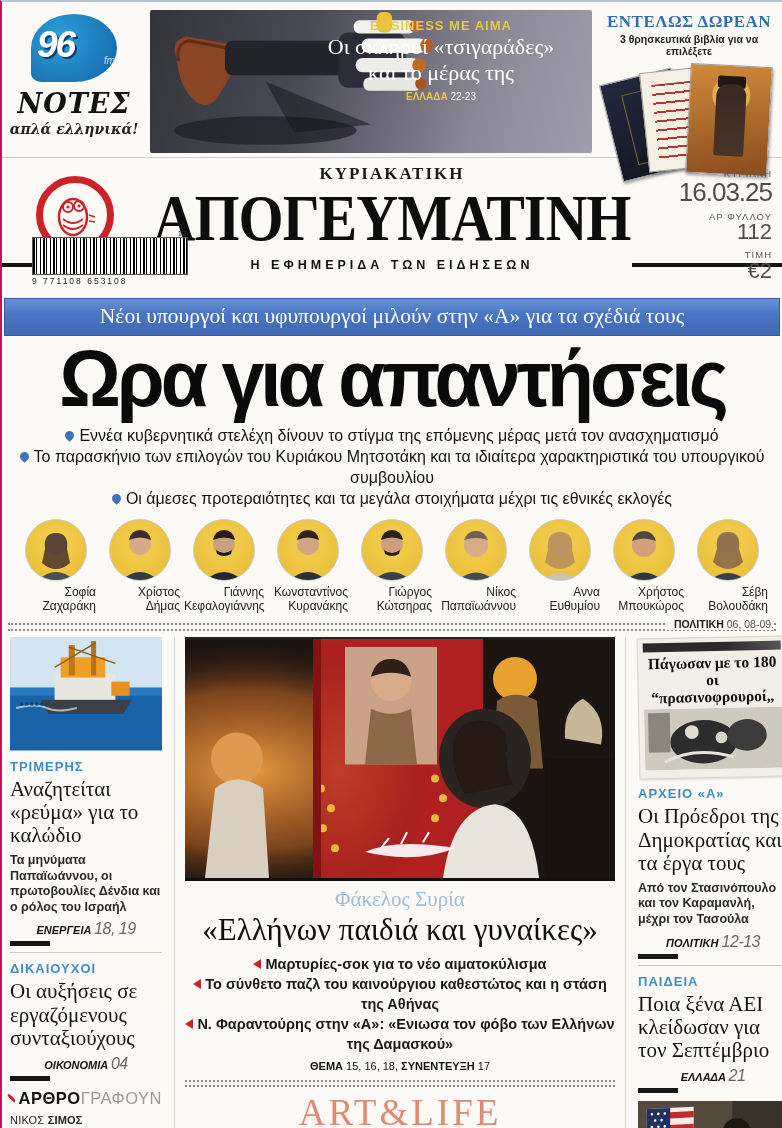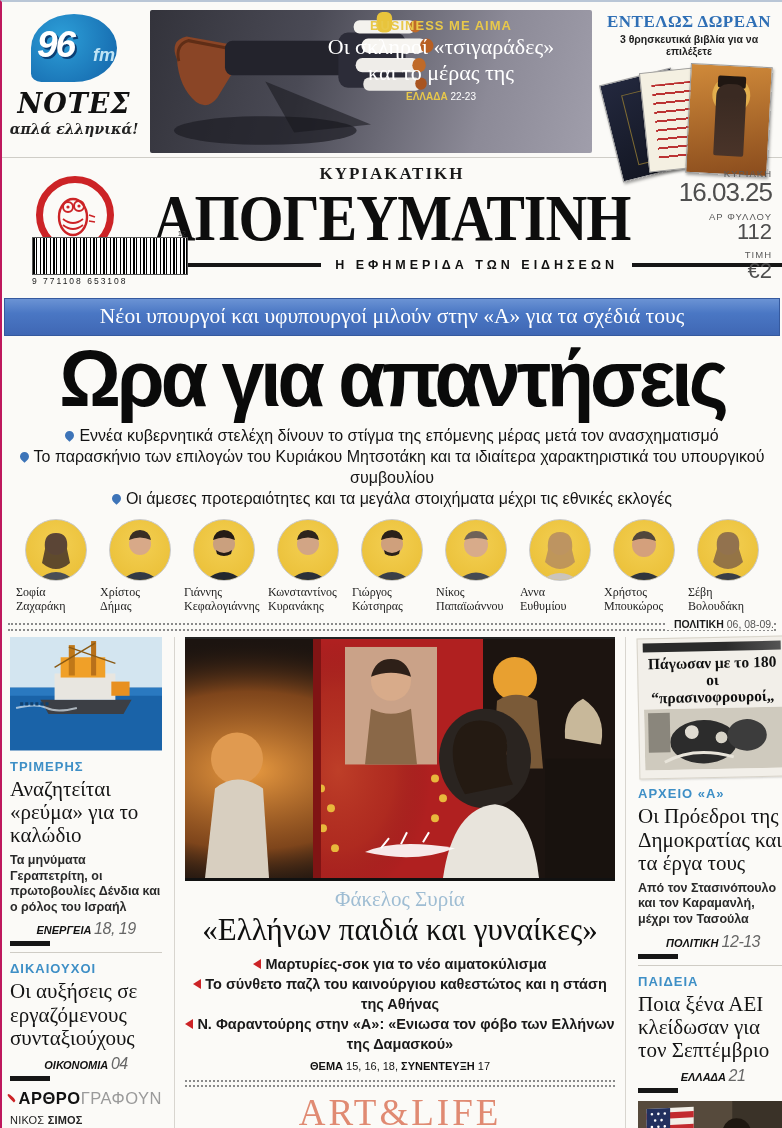--- a/index.html
+++ b/index.html
@@ -10,21 +10,21 @@
     font-family:"Liberation Sans", sans-serif; color:#1a1a1a;
     border-left:2px solid #be185d; border-top:2px solid #b9c6d6;
   }
   
   .top-strip { display:flex; padding:8px 6px 4px 4px; height:156px; border-bottom:1px solid #cfcdc7;}
   .radio { width:136px; text-align:center; padding-top:4px;}
   .radio-blob { position:relative; width:86px; height:68px; margin:0 auto;
     background:radial-gradient(circle at 35% 35%, #2d9fd8, #1262a8); border-radius:50% 50% 50% 12%;}
   .radio-blob .freq { position:absolute; left:6px; top:10px; font-size:37px; font-weight:900; font-style:italic;
     color:#fff; text-shadow:2px 2px 0 #0b3f74; letter-spacing:-2px;}
-  .radio-blob .fm { position:absolute; right:2px; bottom:16px; font-size:18px; font-style:italic; color:#bfe4f5; font-weight:700;}
+  .radio-blob .fm { position:absolute; right:2px; bottom:16px; font-size:10px; font-style:italic; color:#bfe4f5; font-weight:400;}
   .radio-name { font-size:27px; font-weight:900; letter-spacing:1px; color:#111; margin-top:6px;
     font-family:"DejaVu Serif", serif; font-style:italic;}
   .radio-tag { font-size:14px; font-style:italic; font-weight:700; color:#222; margin-top:2px;
     font-family:"DejaVu Serif", serif;}
   .gun-banner { position:relative; flex:1; margin:0 8px; border-radius:2px; overflow:hidden;
     background:linear-gradient(105deg,#33333b 0%,#4a4a55 35%,#8c8a97 75%,#a09eab 100%);}
   .gun-banner svg { position:absolute; left:0; top:0; width:100%; height:100%;}
   .gun-text { position:absolute; right:14px; top:8px; width:62%; text-align:center; color:#fff;}
   .gun-kicker { font-size:13px; font-weight:900; letter-spacing:1px; color:#e8c84a;}
   .gun-line { font-family:"Liberation Serif", serif; font-size:22px; line-height:1.1; margin-top:2px;}
@@ -49,21 +49,21 @@
     background:linear-gradient(#3a2a22 18%,#4a3429); border-radius:12px 12px 2px 2px;}
   .book3 .hat { position:absolute; left:27px; top:10px; width:28px; height:12px; background:#201712; border-radius:2px;}
   
   .masthead { position:relative; height:136px;}
   .owl { position:absolute; left:34px; top:18px; width:78px; height:78px; border:7px solid #cc2326; border-radius:50%;
     display:flex; align-items:center; justify-content:center;}
   .mast-center { text-align:center; padding-top:6px;}
   .mast-over { font-family:"Liberation Serif", serif; font-size:17px; font-weight:700; letter-spacing:2px;}
   .mast-title { font-family:"Liberation Serif", serif; font-size:58px; font-weight:700; line-height:1;
     letter-spacing:-1px; transform:scaleY(1.12); transform-origin:top; margin-top:2px; color:#0d0d0d;}
-  .mast-subrow { display:flex; align-items:center; justify-content:flex-end; margin-top:14px;}
+  .mast-subrow { display:flex; align-items:center; justify-content:space-between; margin-top:14px;}
   .mast-subrow .rule { height:4px; background:#161616; flex:0 0 150px;}
   .mast-sub { font-size:12.5px; font-weight:900; letter-spacing:4px; padding:0 14px; color:#111;}
   .mast-info { position:absolute; right:10px; top:4px; text-align:right; color:#4e4e4e; line-height:1;}
   .mi-label { font-size:9.5px; letter-spacing:1px; margin-top:7px; color:#5a5a5a;}
   .mi-val1 { font-size:26px; letter-spacing:-1px;}
   .mi-val2 { font-size:22px;}
   .barcode-wrap { position:absolute; left:30px; bottom:8px; width:156px;}
   .barcode { height:38px; background:repeating-linear-gradient(90deg,#000 0 2px,#fff 2px 3px,#000 3px 4px,#fff 4px 7px,#000 7px 8px,#fff 8px 10px); border:1px solid #555;}
   .barcode-num { font-size:8.5px; letter-spacing:2px; color:#222; margin-top:1px;}
   .barcode-iss { position:absolute; right:2px; top:-8px; font-size:7.5px; color:#333;}
@@ -71,21 +71,21 @@
   .kicker-banner { margin:4px 2px 0 2px; background:linear-gradient(#6b93d4,#4a77c4 40%,#3f67b4);
     border:1px solid #35599e; text-align:center; padding:5px 4px 6px;}
   .kicker-banner span { color:#fff; font-family:"Liberation Serif", serif; font-weight:400; font-size:21.5px;}
   .main-headline { text-align:center; font-weight:900; font-size:77px; letter-spacing:-4px; line-height:1.05;
     transform:scaleY(1.04); white-space:nowrap; color:#0a0a0a; margin-top:2px;}
   .lead-bullets { text-align:center; margin-top:6px; line-height:1.32;}
   .lead-bullets div { font-size:16px; font-weight:500; color:#141414;}
   .b-dot { display:inline-block; width:9px; height:9px; background:#3d74b8; border-radius:50% 50% 50% 0;
     transform:rotate(-45deg); margin:0 5px 1px 0;}
   .faces { display:flex; justify-content:space-between; padding:10px 14px 0 14px;}
-  .person { width:80px; text-align:left;font-family:Liberation Serif, serif;}
+  .person { width:80px; text-align:right;}
   .portrait { width:62px; height:62px; margin:0 auto; border-radius:50%; overflow:hidden;
     background:radial-gradient(circle at 50% 40%, #f3cf52, #e9bd33); border:1px solid #c9c9c9;}
   .person .nm { font-size:12px; line-height:1.12; margin-top:5px; color:#222;}
   .pol-ref-row { position:relative; margin:10px 6px 0 6px; border-top:2px dotted #8a8a8a; border-bottom:2px dotted #8a8a8a; height:8px;}
   .pol-ref { position:absolute; right:2px; top:-7px; background:#fbfaf7; padding-left:8px; font-size:10.5px;}
   .pol-ref b { font-weight:900;}
   .pol-ref .pg { color:#555;}
   
   .main-grid { display:grid; grid-template-columns:152px 452px 150px; gap:0 12px; padding:6px 8px 0 8px; height:520px;}
   .col-c { border-left:1px solid #d8d5cf; border-right:1px solid #d8d5cf; padding:0 10px;}
@@ -355,21 +355,21 @@
         <rect x="50" y="20" width="44" height="20" fill="#f0a028"></rect>
         <rect x="58" y="8" width="6" height="30" fill="#c07818"></rect>
         <rect x="80" y="4" width="5" height="34" fill="#b8701a"></rect>
         <path d="M58 10 L104 26 M84 6 L44 30" stroke="#8a5a14" stroke-width="1.4"></path>
         <rect x="100" y="44" width="18" height="14" fill="#e89020"></rect>
         <path d="M6 70 q20 -5 30 0 t30 0" stroke="#dde8f0" stroke-width="2" fill="none" opacity=".7"></path>
         <path d="M10 66 L40 66" stroke="#10406e" stroke-width="3" stroke-dasharray="3 2"></path>
       </svg>
       <div class="kick">ΤΡΙΜΕΡΗΣ</div>
       <div class="col-hl">Αναζητείται «ρεύμα» για το καλώδιο</div>
-      <div class="col-dek">Τα μηνύματα Γεραπετρίτη, οι πρωτοβουλίες Δένδια και ο ρόλος του Ισραήλ</div>
+      <div class="col-dek">Τα μηνύματα Παπαϊωάννου, οι πρωτοβουλίες Δένδια και ο ρόλος του Ισραήλ</div>
       <div class="ref">
         <span>ΕΝΕΡΓΕΙΑ</span>
         <span class="pg">18, 19</span>
       </div>
       <div class="bar"></div>
       <div class="col-div"></div>
 
       <div class="kick">ΔΙΚΑΙΟΥΧΟΙ</div>
       <div class="col-hl">Οι αυξήσεις σε εργαζόμενους συνταξιούχους</div>
       <div class="ref">

